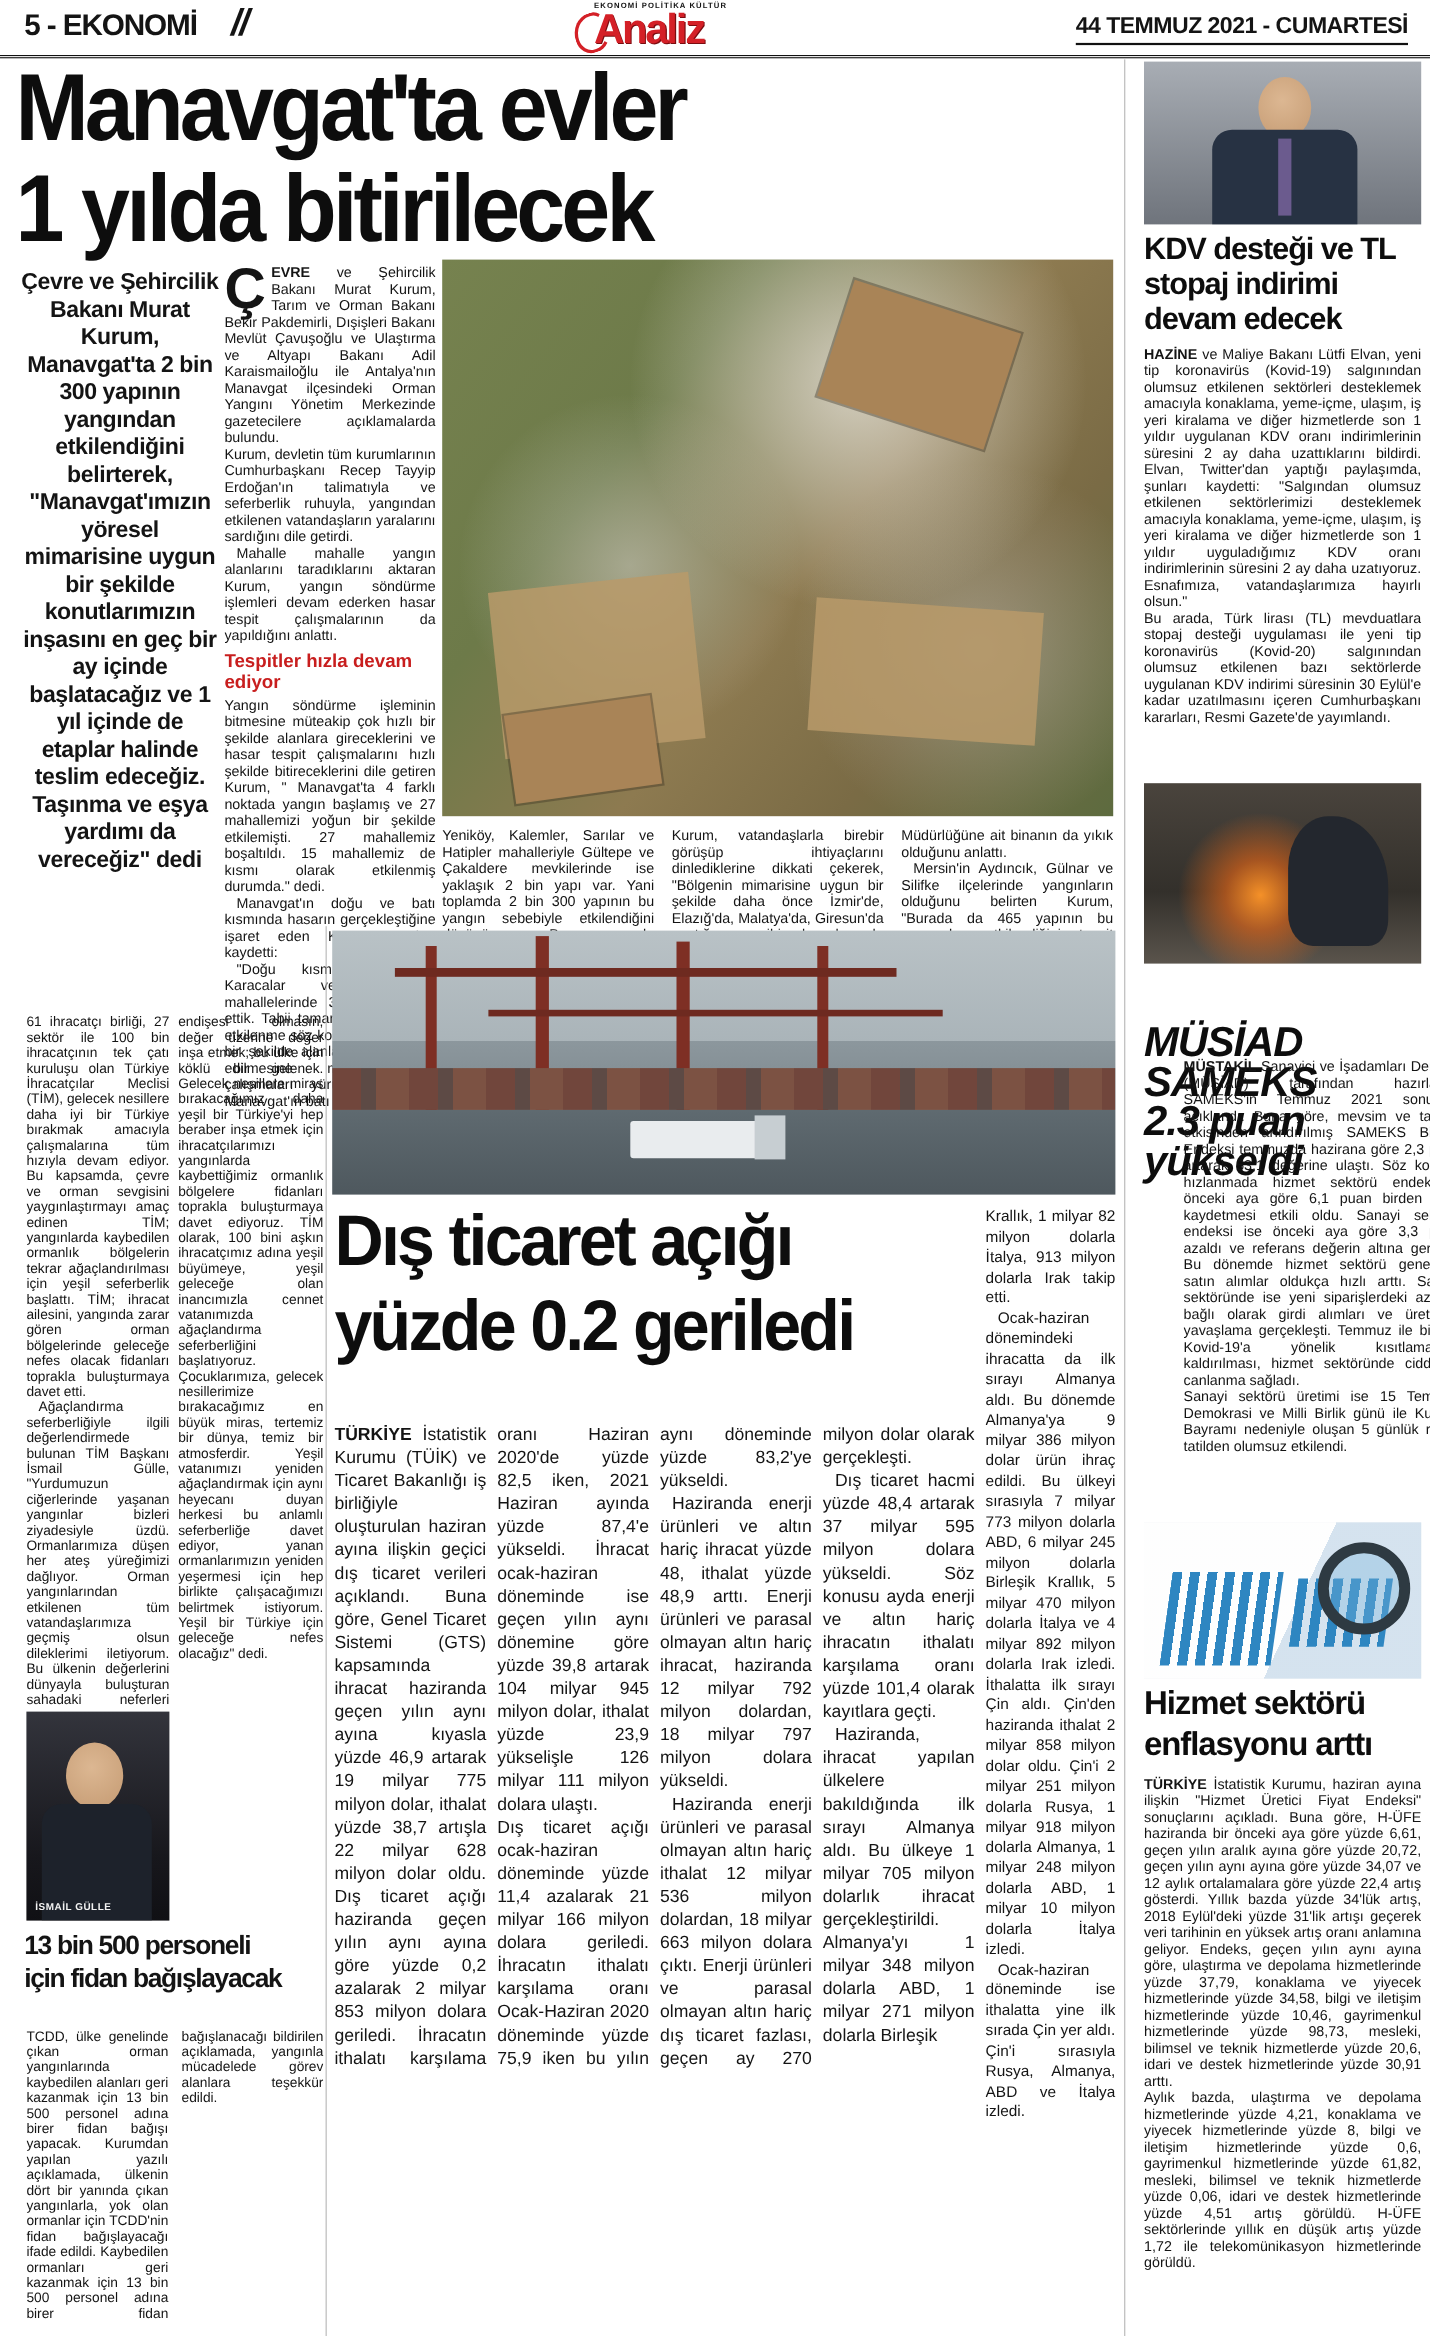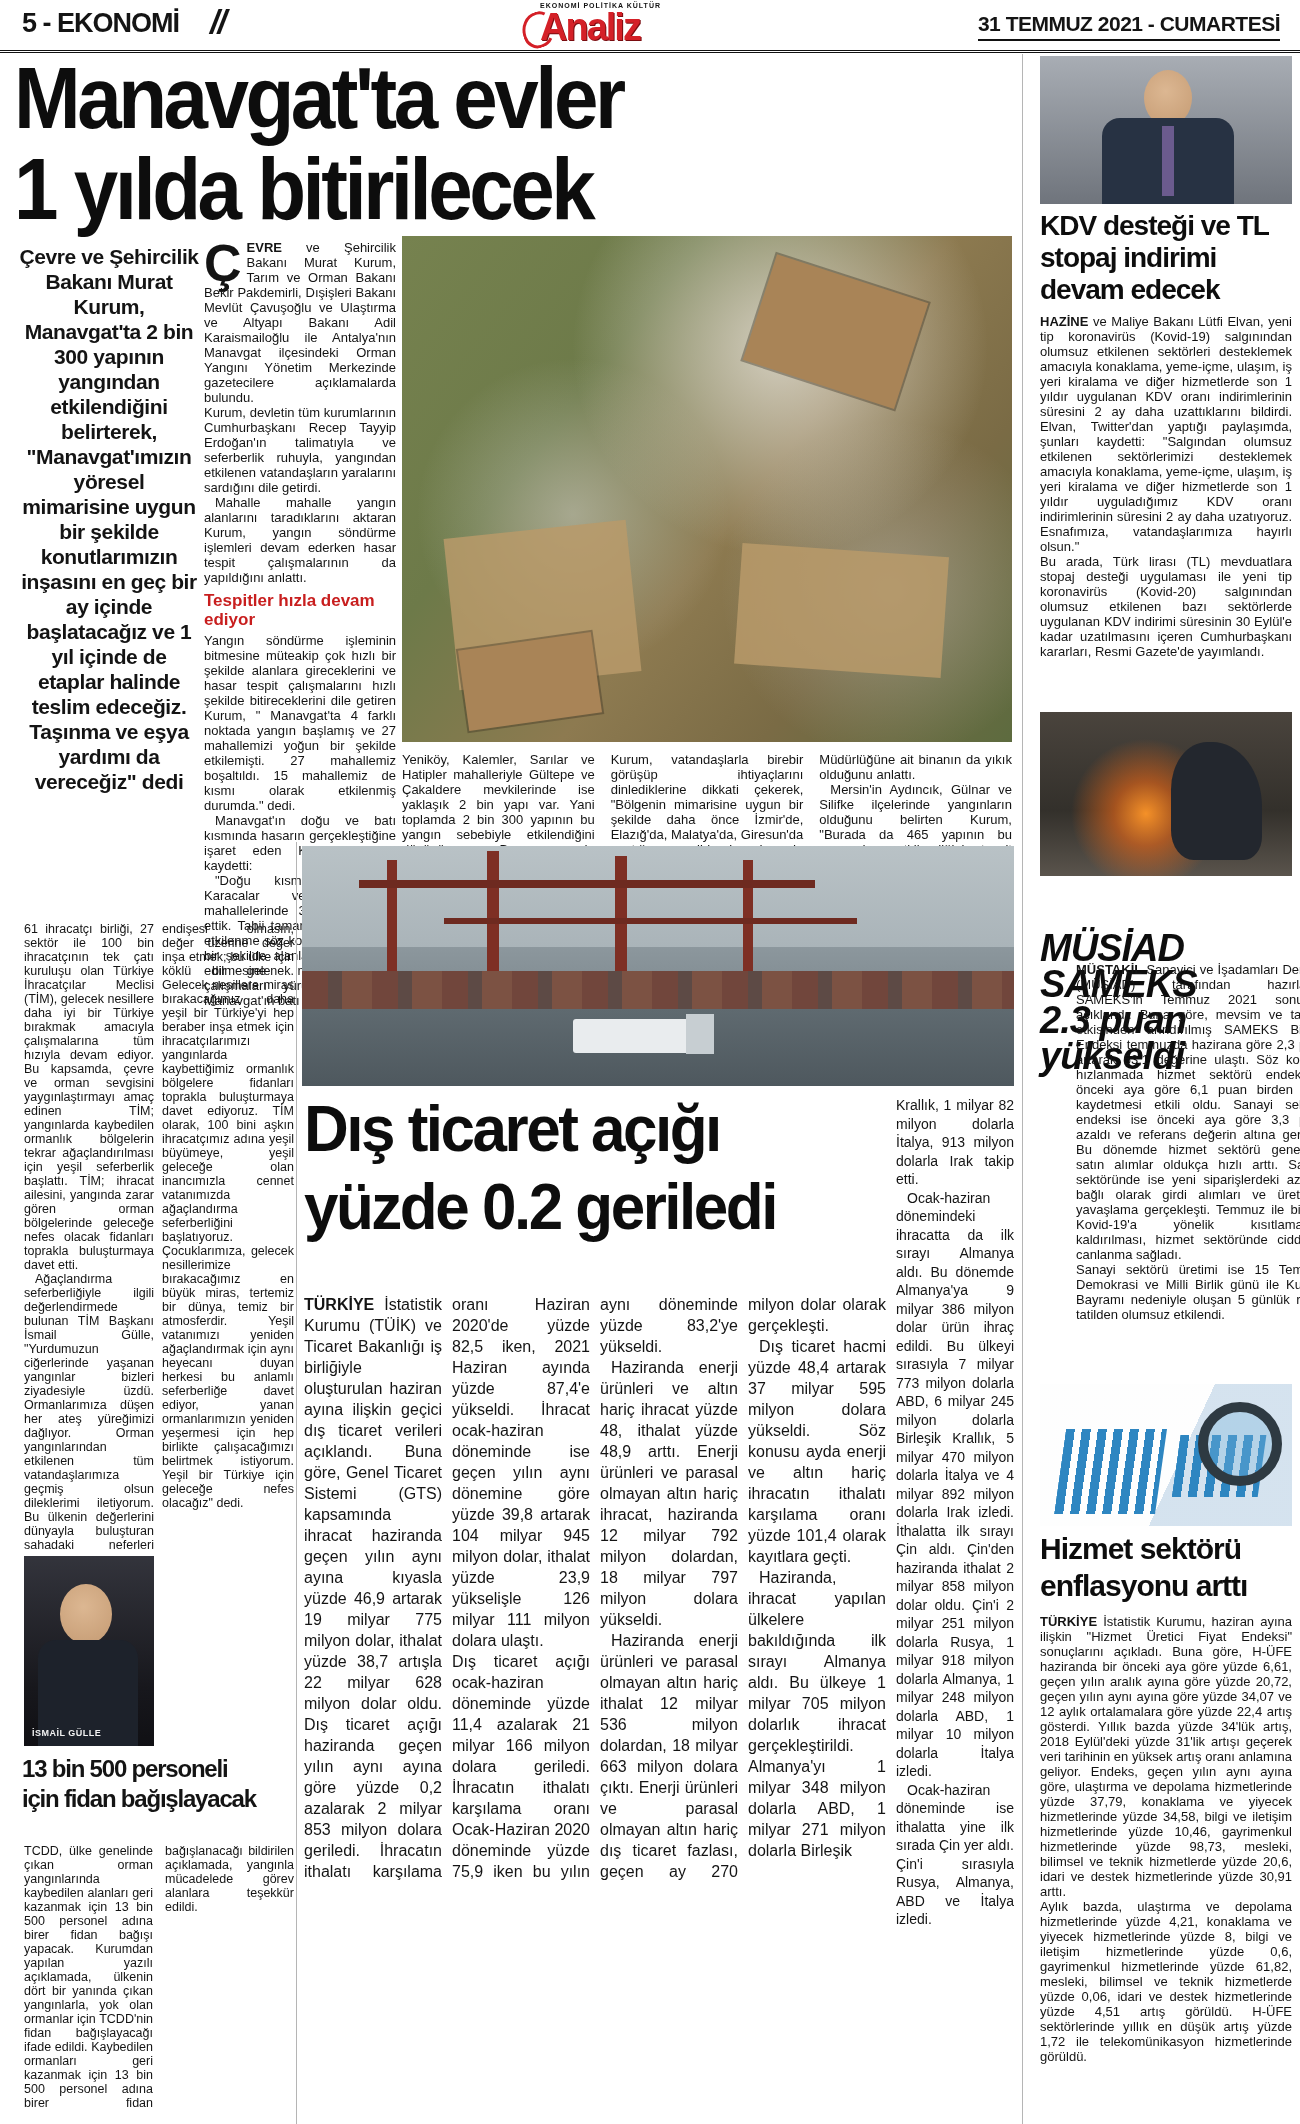--- a/index.html
+++ b/index.html
@@ -81,21 +81,21 @@
 <div class="page">
 
   <div class="abs header">
     <div class="abs section-label">5 - EKONOMİ</div>
     <div class="abs slashes">//</div>
     <div class="abs logo-scribble"></div>
     <div class="abs masthead">
       <div class="masthead-tag">EKONOMİ POLİTİKA KÜLTÜR</div>
       <div class="masthead-title">Analiz</div>
     </div>
-    <div class="abs date">31 TEMMUZ 2021 - CUMARTESİ</div>
+    <div class="abs date">44 TEMMUZ 2021 - CUMARTESİ</div>
   </div>
 
   <div class="abs h-lead">
     <div>Manavgat'ta evler</div>
     <div>1 yılda bitirilecek</div>
   </div>
 
   <div class="abs standfirst">Çevre ve Şehircilik Bakanı Murat Kurum, Manavgat'ta 2 bin 300 yapının yangından etkilendiğini belirterek, "Manavgat'ımızın yöresel mimarisine uygun bir şekilde konutlarımızın inşasını en geç bir ay içinde başlatacağız ve 1 yıl içinde de etaplar halinde teslim edeceğiz. Taşınma ve eşya yardımı da vereceğiz" dedi</div>
 
   <div class="abs bodytxt j clip" style="left:204px;top:240px;width:192px;height:832px;">

